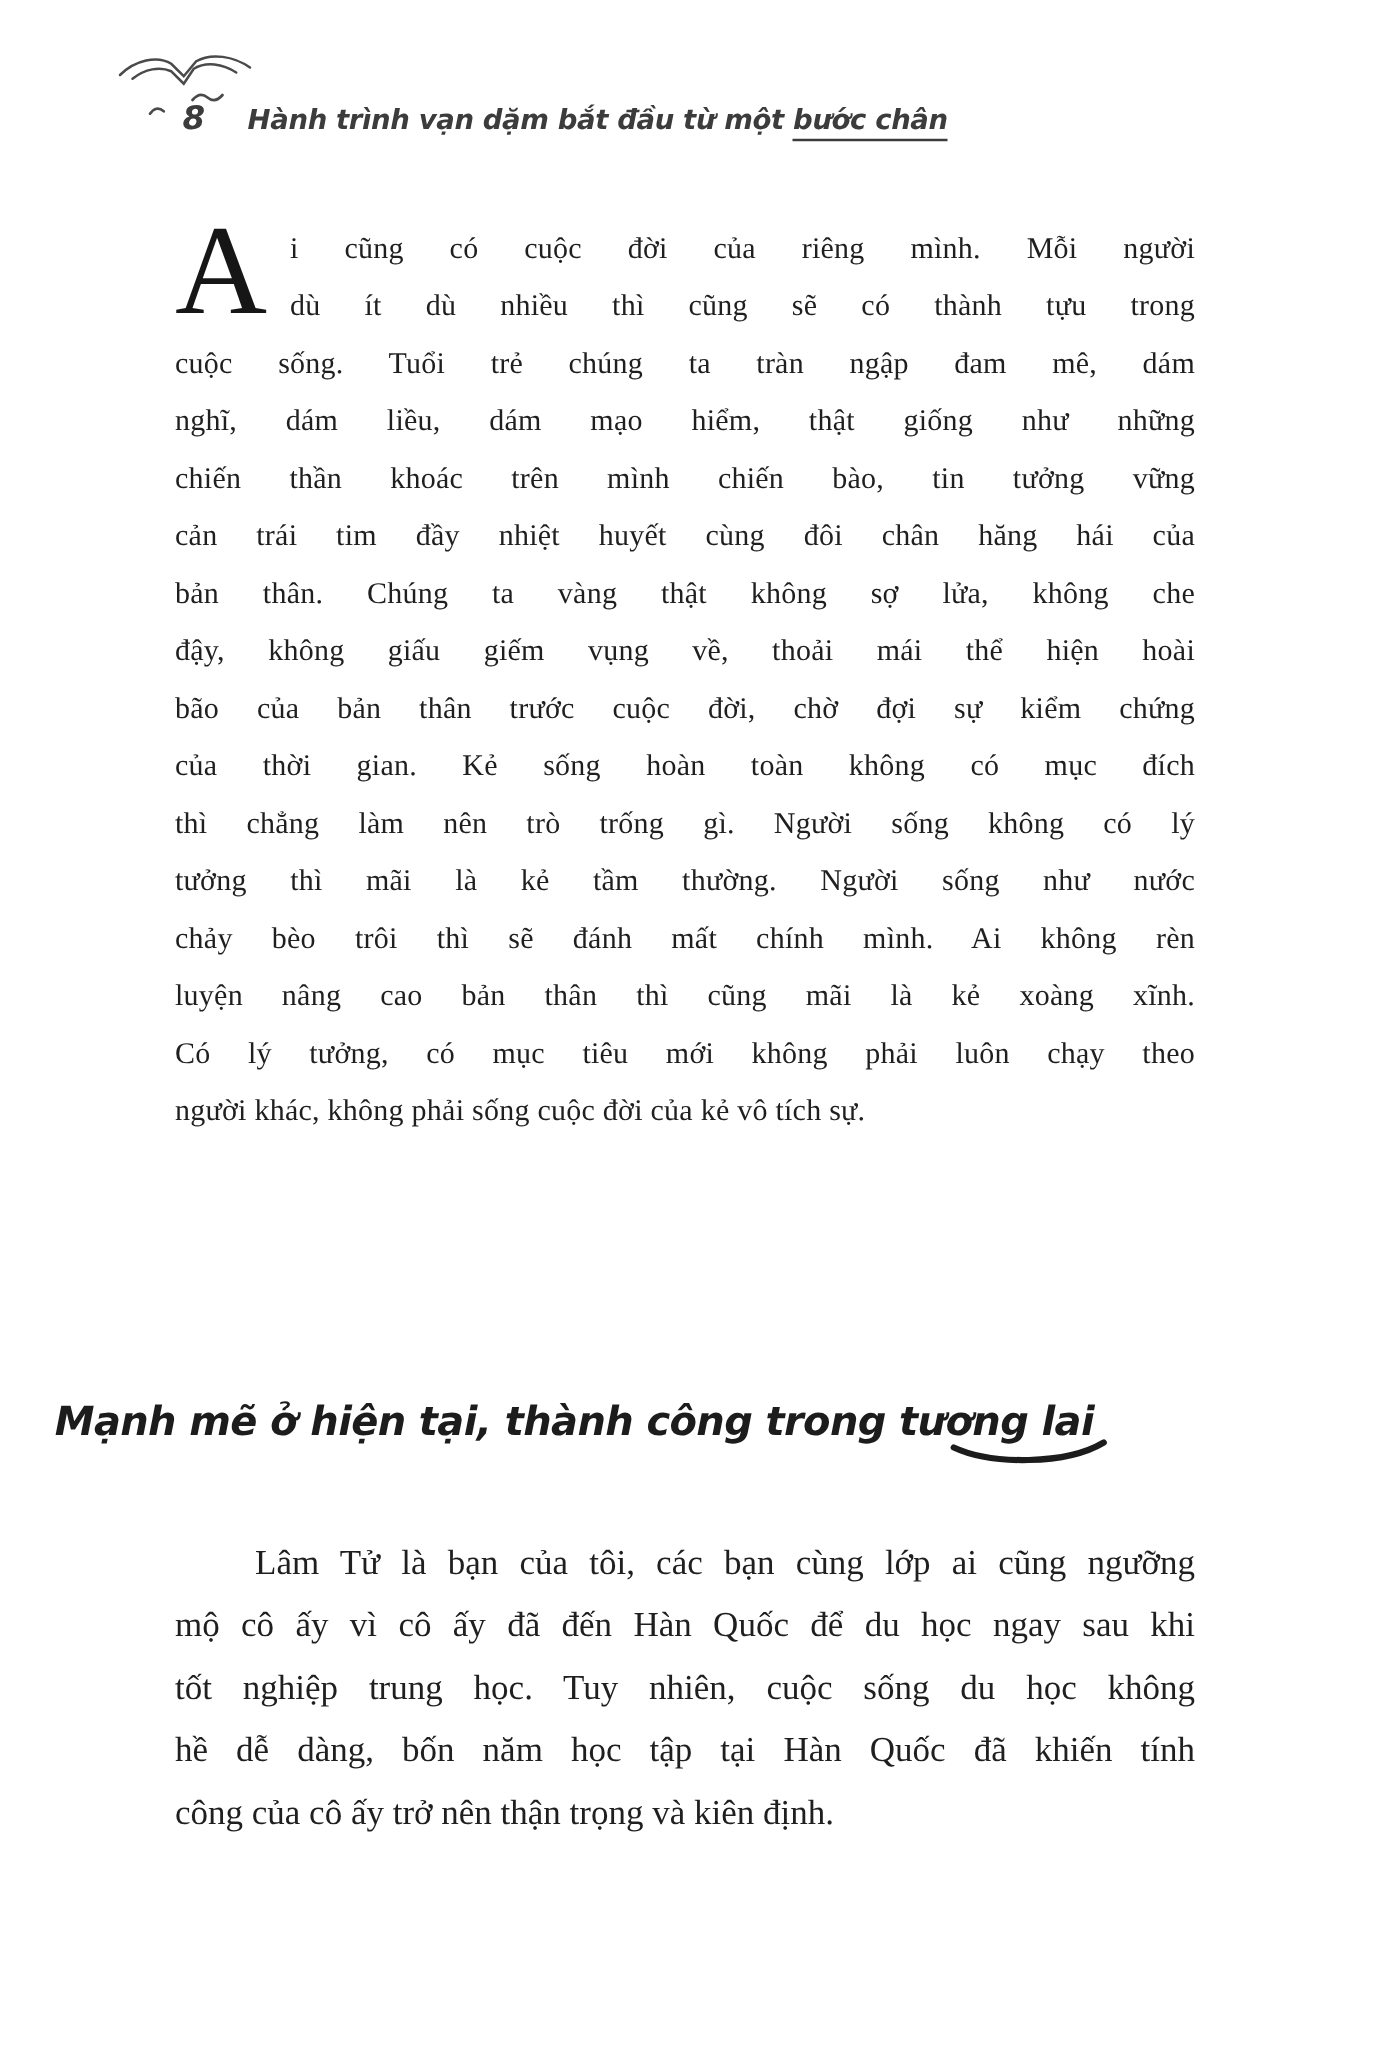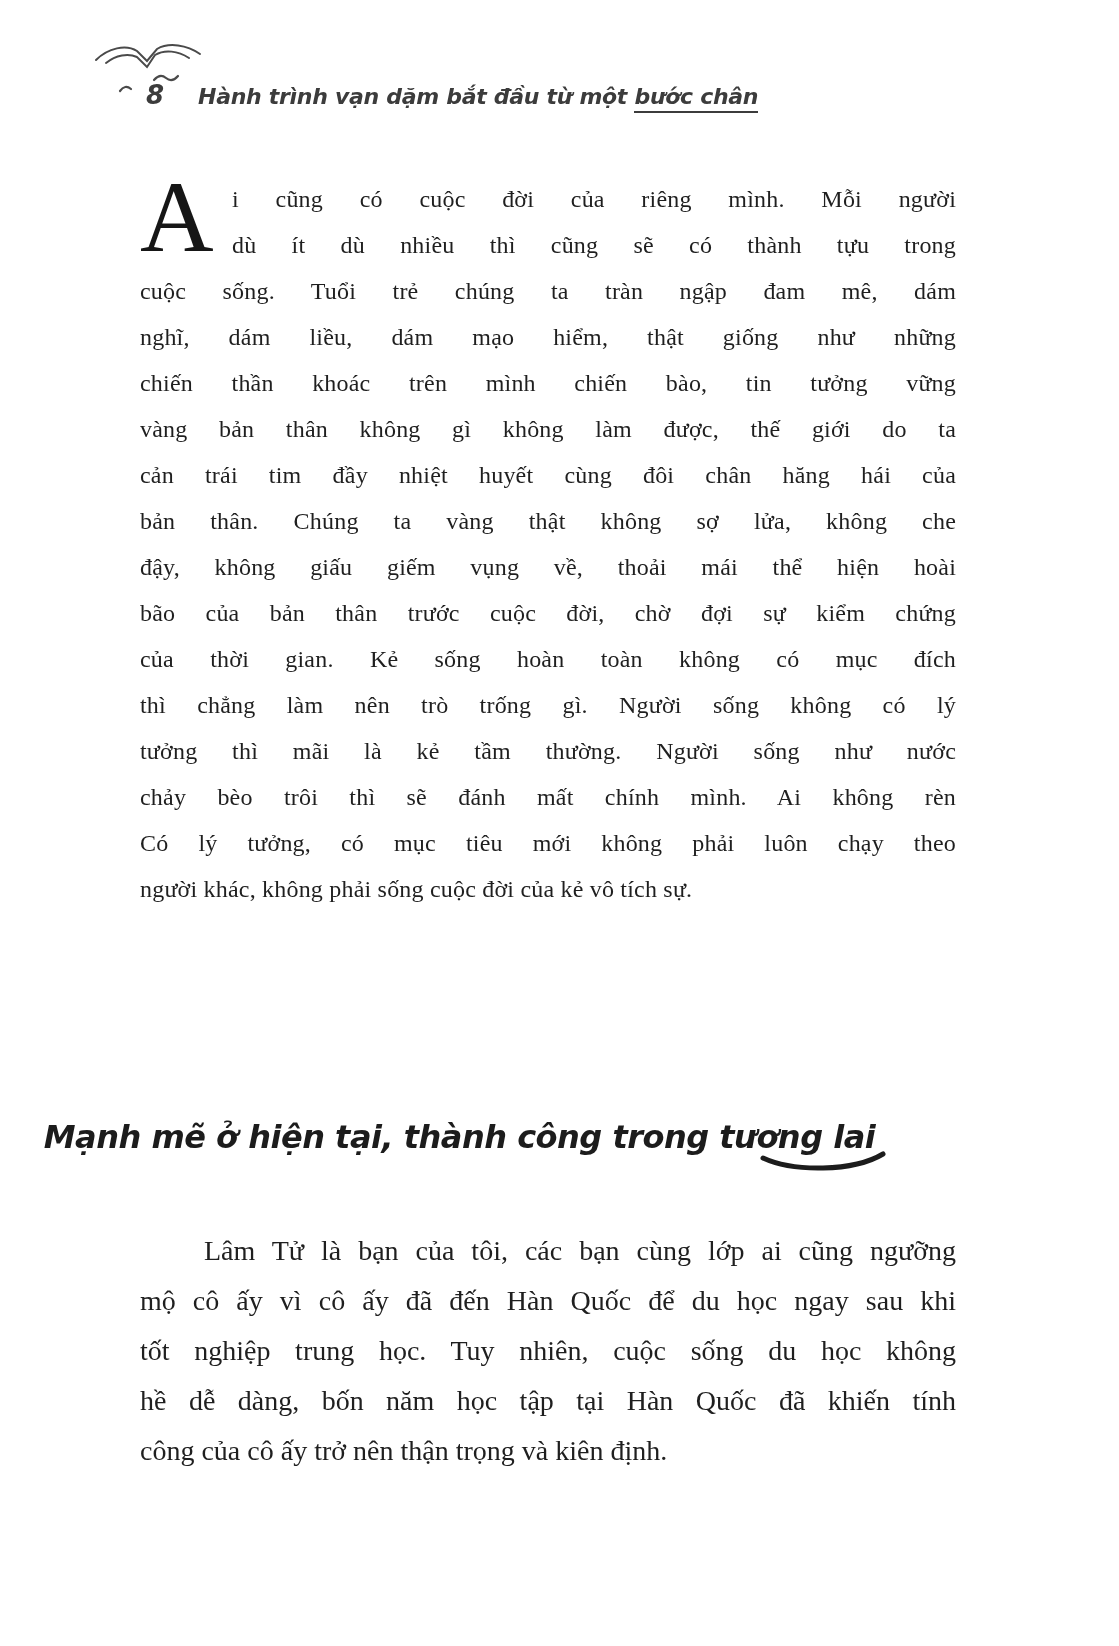--- a/index.html
+++ b/index.html
@@ -88,29 +88,29 @@
   </div>
 
   <div class="para1">
     <span class="dropcap">A</span>
     <div>
         <div class="line dc-indent">i cũng có cuộc đời của riêng mình. Mỗi người</div>
         <div class="line dc-indent">dù ít dù nhiều thì cũng sẽ có thành tựu trong</div>
         <div class="line">cuộc sống. Tuổi trẻ chúng ta tràn ngập đam mê, dám</div>
         <div class="line">nghĩ, dám liều, dám mạo hiểm, thật giống như những</div>
         <div class="line">chiến thần khoác trên mình chiến bào, tin tưởng vững</div>
-        <div class="line">vàng bản thân không gì không làm được, thế giới do ta</div>
         <div class="line">cản trái tim đầy nhiệt huyết cùng đôi chân hăng hái của</div>
         <div class="line">bản thân. Chúng ta vàng thật không sợ lửa, không che</div>
         <div class="line">đậy, không giấu giếm vụng về, thoải mái thể hiện hoài</div>
         <div class="line">bão của bản thân trước cuộc đời, chờ đợi sự kiểm chứng</div>
         <div class="line">của thời gian. Kẻ sống hoàn toàn không có mục đích</div>
         <div class="line">thì chẳng làm nên trò trống gì. Người sống không có lý</div>
         <div class="line">tưởng thì mãi là kẻ tầm thường. Người sống như nước</div>
         <div class="line">chảy bèo trôi thì sẽ đánh mất chính mình. Ai không rèn</div>
+        <div class="line">luyện nâng cao bản thân thì cũng mãi là kẻ xoàng xĩnh.</div>
         <div class="line">Có lý tưởng, có mục tiêu mới không phải luôn chạy theo</div>
         <div class="line last">người khác, không phải sống cuộc đời của kẻ vô tích sự.</div>
       </div>
   </div>
 
   <div class="section-heading">
     <span>Mạnh mẽ ở hiện tại, thành công trong tương </span><span class="heading-tail"><span>lai</span><svg width="128" height="26" viewBox="0 0 128 26">
           <path d="M4 8 C34 22, 94 22, 124 4" fill="none" stroke="#1c1c1c" stroke-width="5" stroke-linecap="round"></path>
         </svg></span>
   </div>

